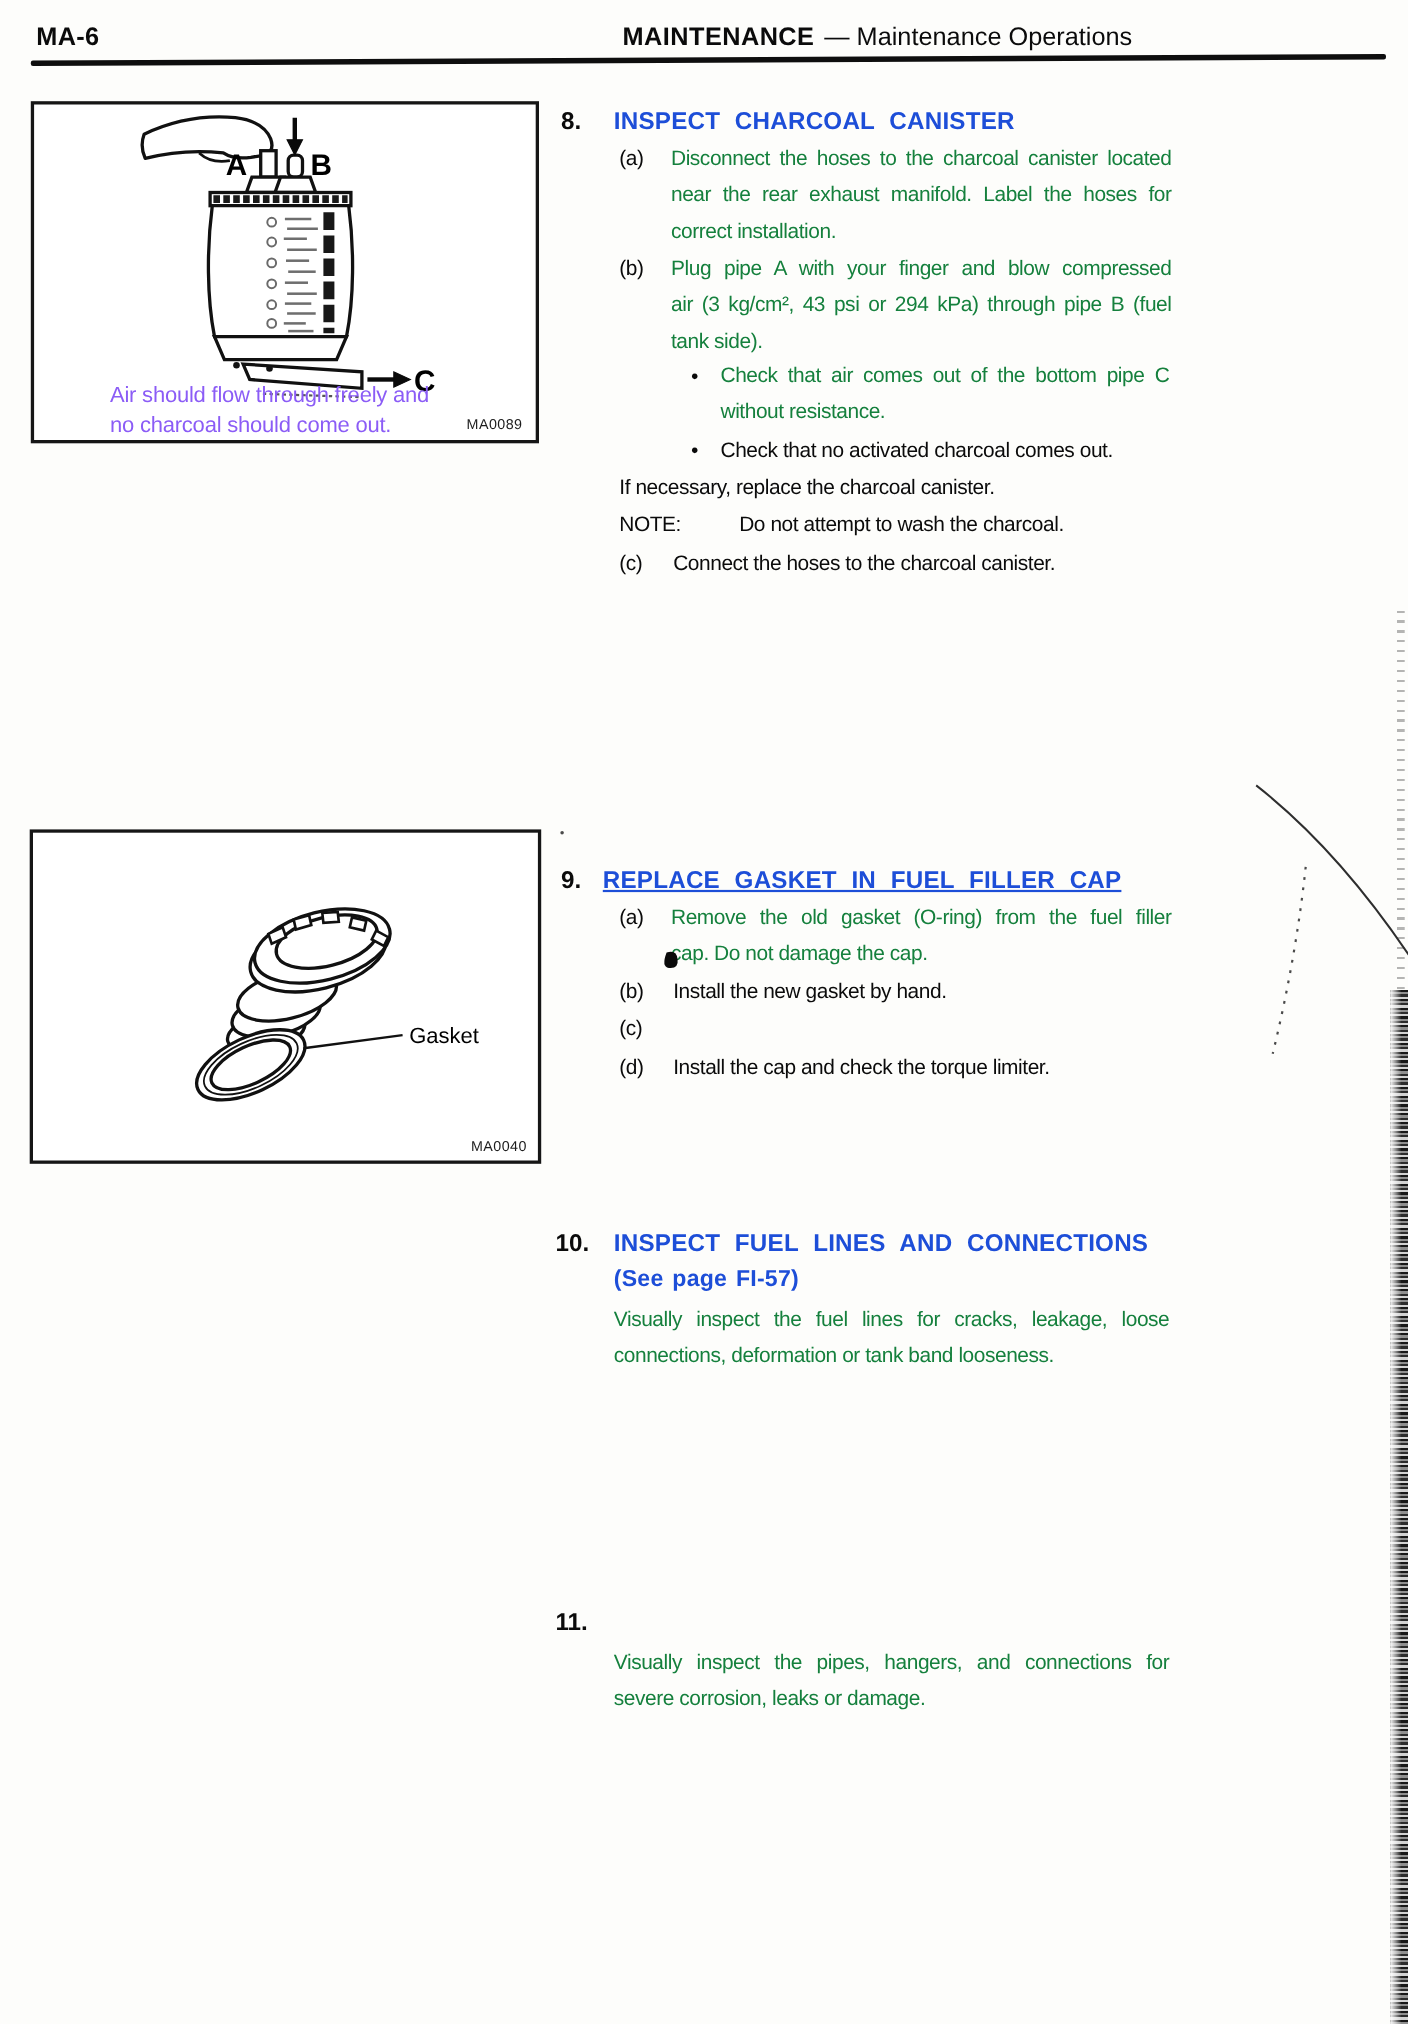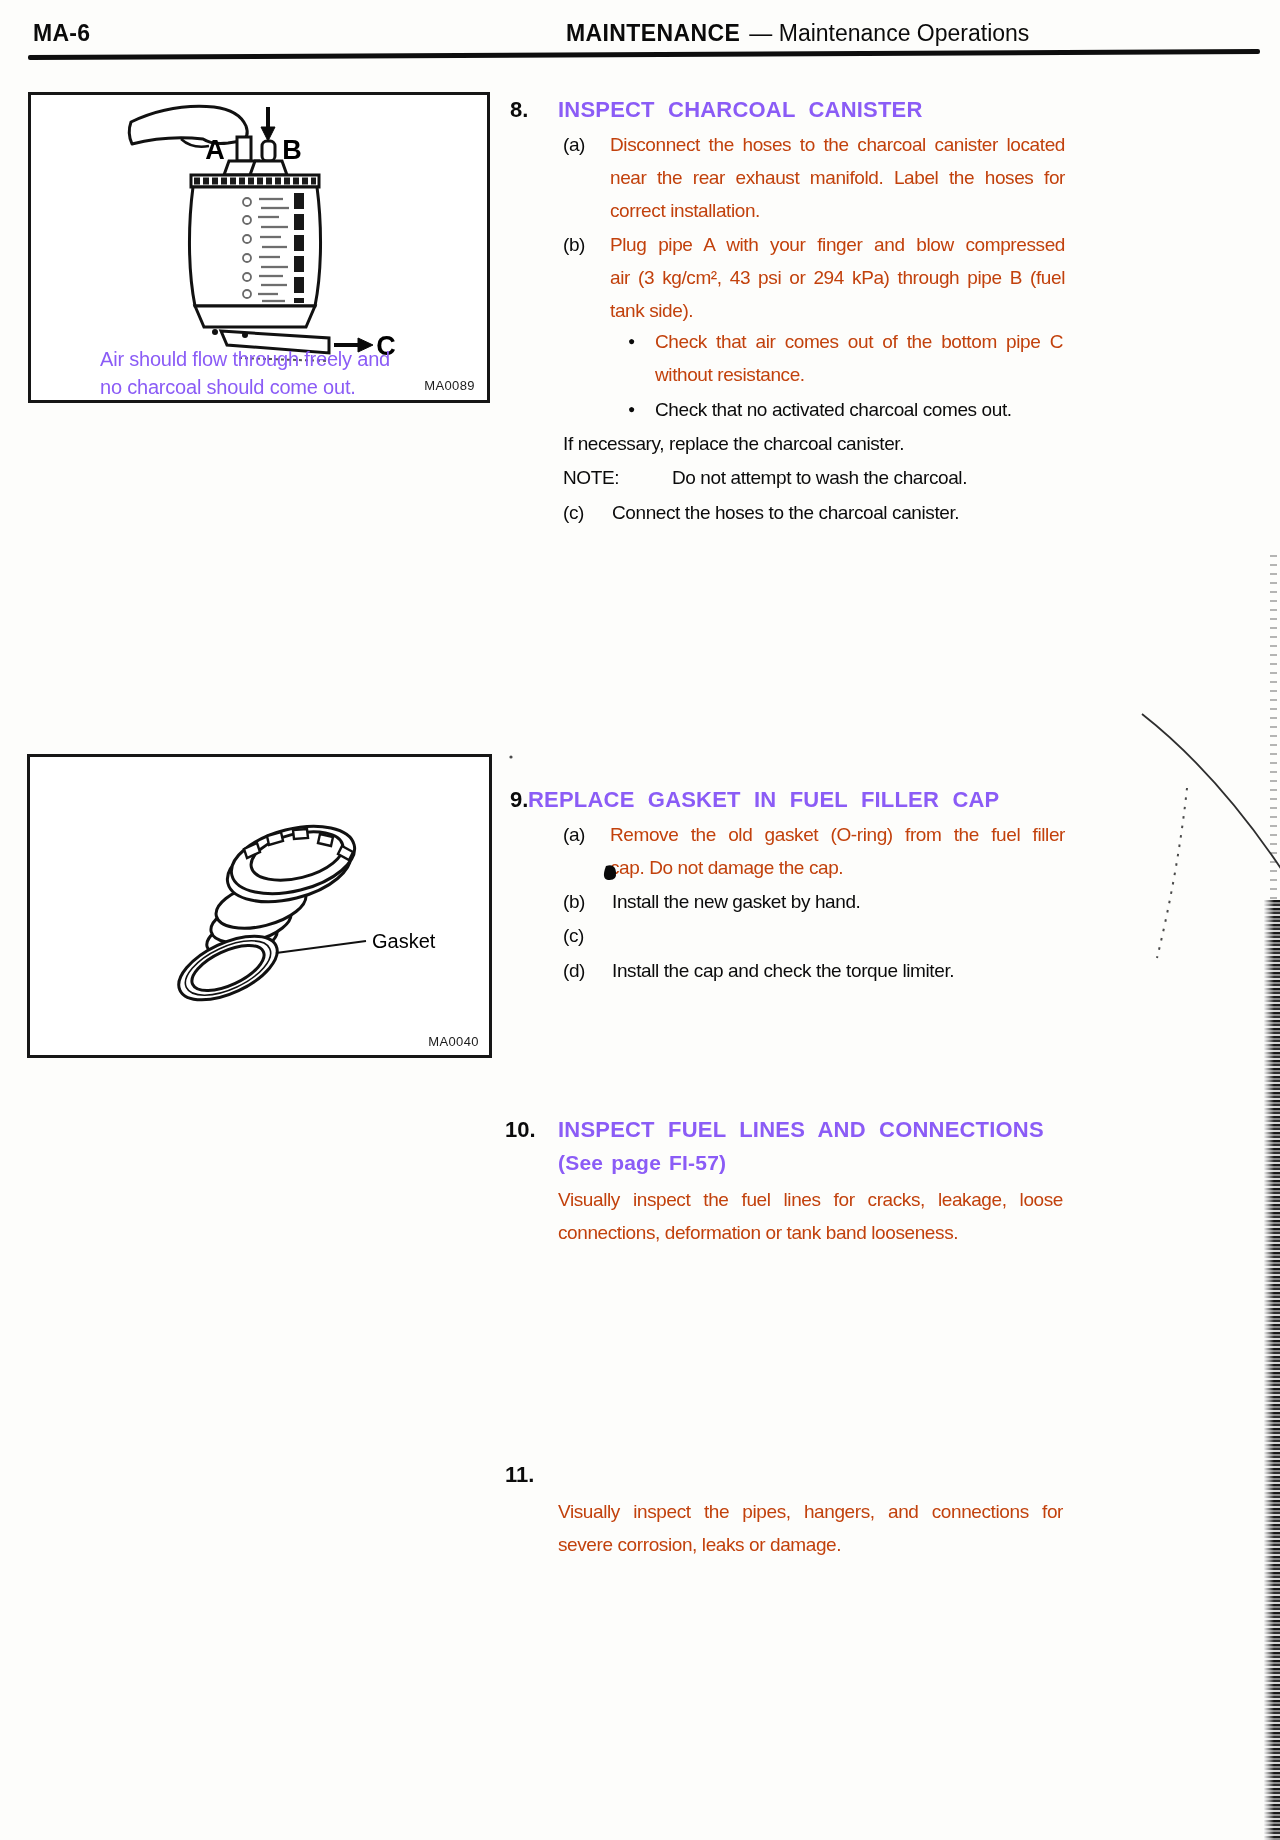--- a/index.html
+++ b/index.html
@@ -14,24 +14,24 @@
   .htitle .hr{font-weight:400;margin-left:9px;}
   .hrule{position:absolute;left:28px;top:55px;width:1232px;height:5px;background:#0e0e0e;
          transform:rotate(-0.28deg);transform-origin:left center;border-radius:2px;}
   
   .figbox{position:absolute;border:3px solid #161616;background:#fff;}
   .figcode{position:absolute;font-size:13px;letter-spacing:0.4px;color:#1c1c1c;}
   .figcap{position:absolute;font-size:20px;line-height:28px;letter-spacing:-0.2px;color:#8b5cf6;}
   
   .num{position:absolute;font-size:22px;font-weight:700;line-height:33px;height:33px;white-space:nowrap;}
   .h{position:absolute;font-size:22px;font-weight:700;line-height:33px;height:33px;
-     letter-spacing:0.2px;word-spacing:7px;white-space:nowrap;color:#8b5cf6;}
+     letter-spacing:0.2px;word-spacing:7px;white-space:nowrap;color:#1d4ed8;}
   .lbl{position:absolute;font-size:19px;line-height:33px;height:33px;letter-spacing:-0.4px;white-space:nowrap;}
   .tline{position:absolute;font-size:19px;line-height:33px;height:33px;letter-spacing:-0.4px;white-space:nowrap;}
-  .para{position:absolute;font-size:19px;letter-spacing:-0.4px;color:#c2410c;}
+  .para{position:absolute;font-size:19px;letter-spacing:-0.4px;color:#15803d;}
   .para .ln{height:33px;line-height:33px;text-align:justify;text-align-last:justify;}
   .para .ln.end{text-align-last:left;}
   .blt{position:absolute;font-size:12px;line-height:33px;height:33px;color:#0a0a0a;}
   
   .edge-mid{position:absolute;left:1270px;top:555px;width:7px;height:360px;opacity:.55;
     background:repeating-linear-gradient(180deg,rgba(50,50,50,.65) 0 2px,rgba(0,0,0,0) 2px 9px);}
   .edge-dense{position:absolute;left:1264px;top:900px;width:16px;height:940px;
     background:
       linear-gradient(90deg,rgba(255,255,255,.95) 0,rgba(255,255,255,.5) 5px,rgba(255,255,255,0) 10px),
       repeating-linear-gradient(180deg,#171717 0 2px,#8f8f8f 2px 4px,#2b2b2b 4px 6px,#d2d2d2 6px 8px);}
@@ -187,21 +187,21 @@
         <ellipse cx="198" cy="211" rx="46" ry="21" transform="rotate(-25 198 211)" fill="none" stroke-width="1.6"></ellipse>
         <ellipse cx="198" cy="211" rx="39" ry="17" transform="rotate(-25 198 211)"></ellipse>
       </g>
       <line x1="246" y1="196" x2="336" y2="184" stroke="#111" stroke-width="2.2"></line>
       <text x="342" y="191" font-size="20">Gasket</text>
     </svg>
     <div class="figcode" style="right:10px;bottom:6px;">MA0040</div>
   </div>
 
   <div class="num" style="left:510px;top:783px;">9.</div>
-  <div class="h" style="left:528px;top:783px;">REPLACE GASKET IN FUEL FILLER CAP</div>
+  <div class="h" style="left:548px;top:783px;text-decoration:underline;">REPLACE GASKET IN FUEL FILLER CAP</div>
 
   <div class="lbl" style="left:563px;top:818px;">(a)</div>
   <div class="para" style="left:610px;top:818px;width:455px;">
     <div class="ln">Remove the old gasket (O-ring) from the fuel filler</div>
     <div class="ln end">cap. Do not damage the cap.</div>
   </div>
 
   <div class="lbl" style="left:563px;top:885px;">(b)</div>
   <div class="tline" style="left:612px;top:885px;">Install the new gasket by hand.</div>
 

